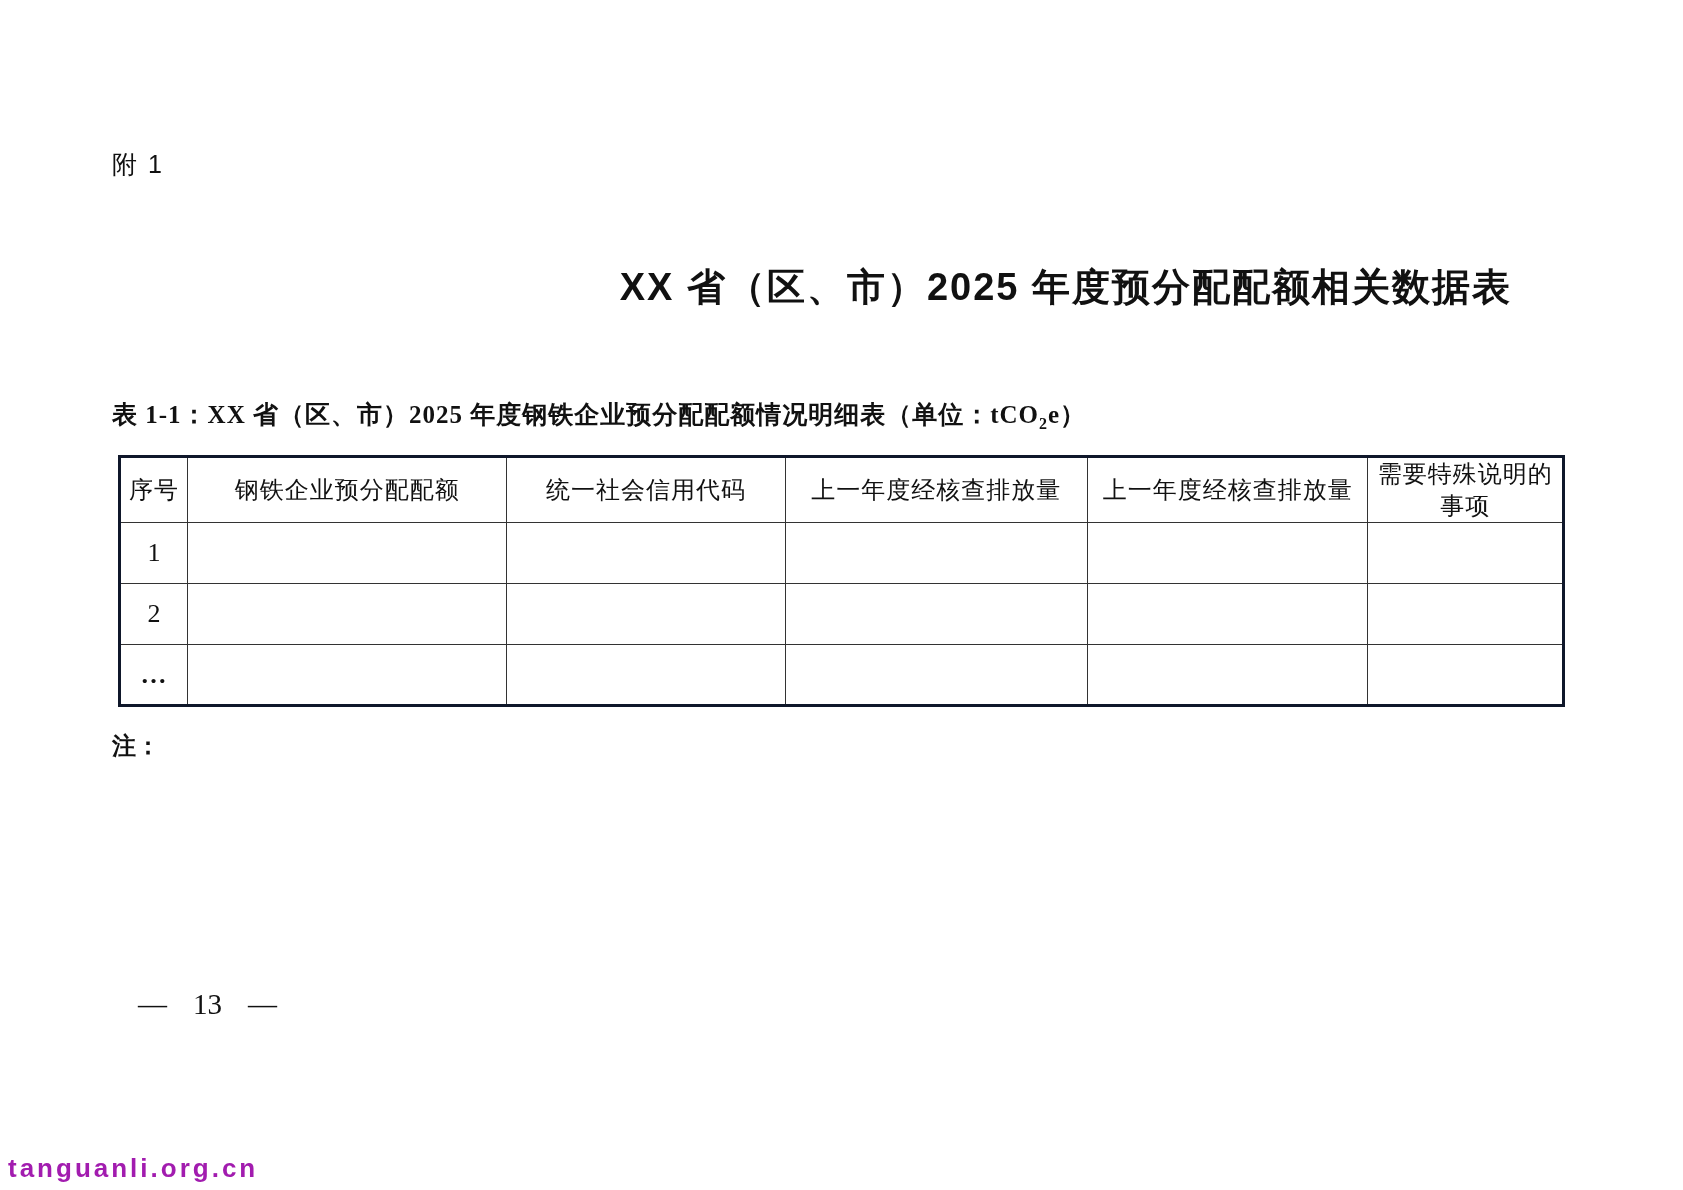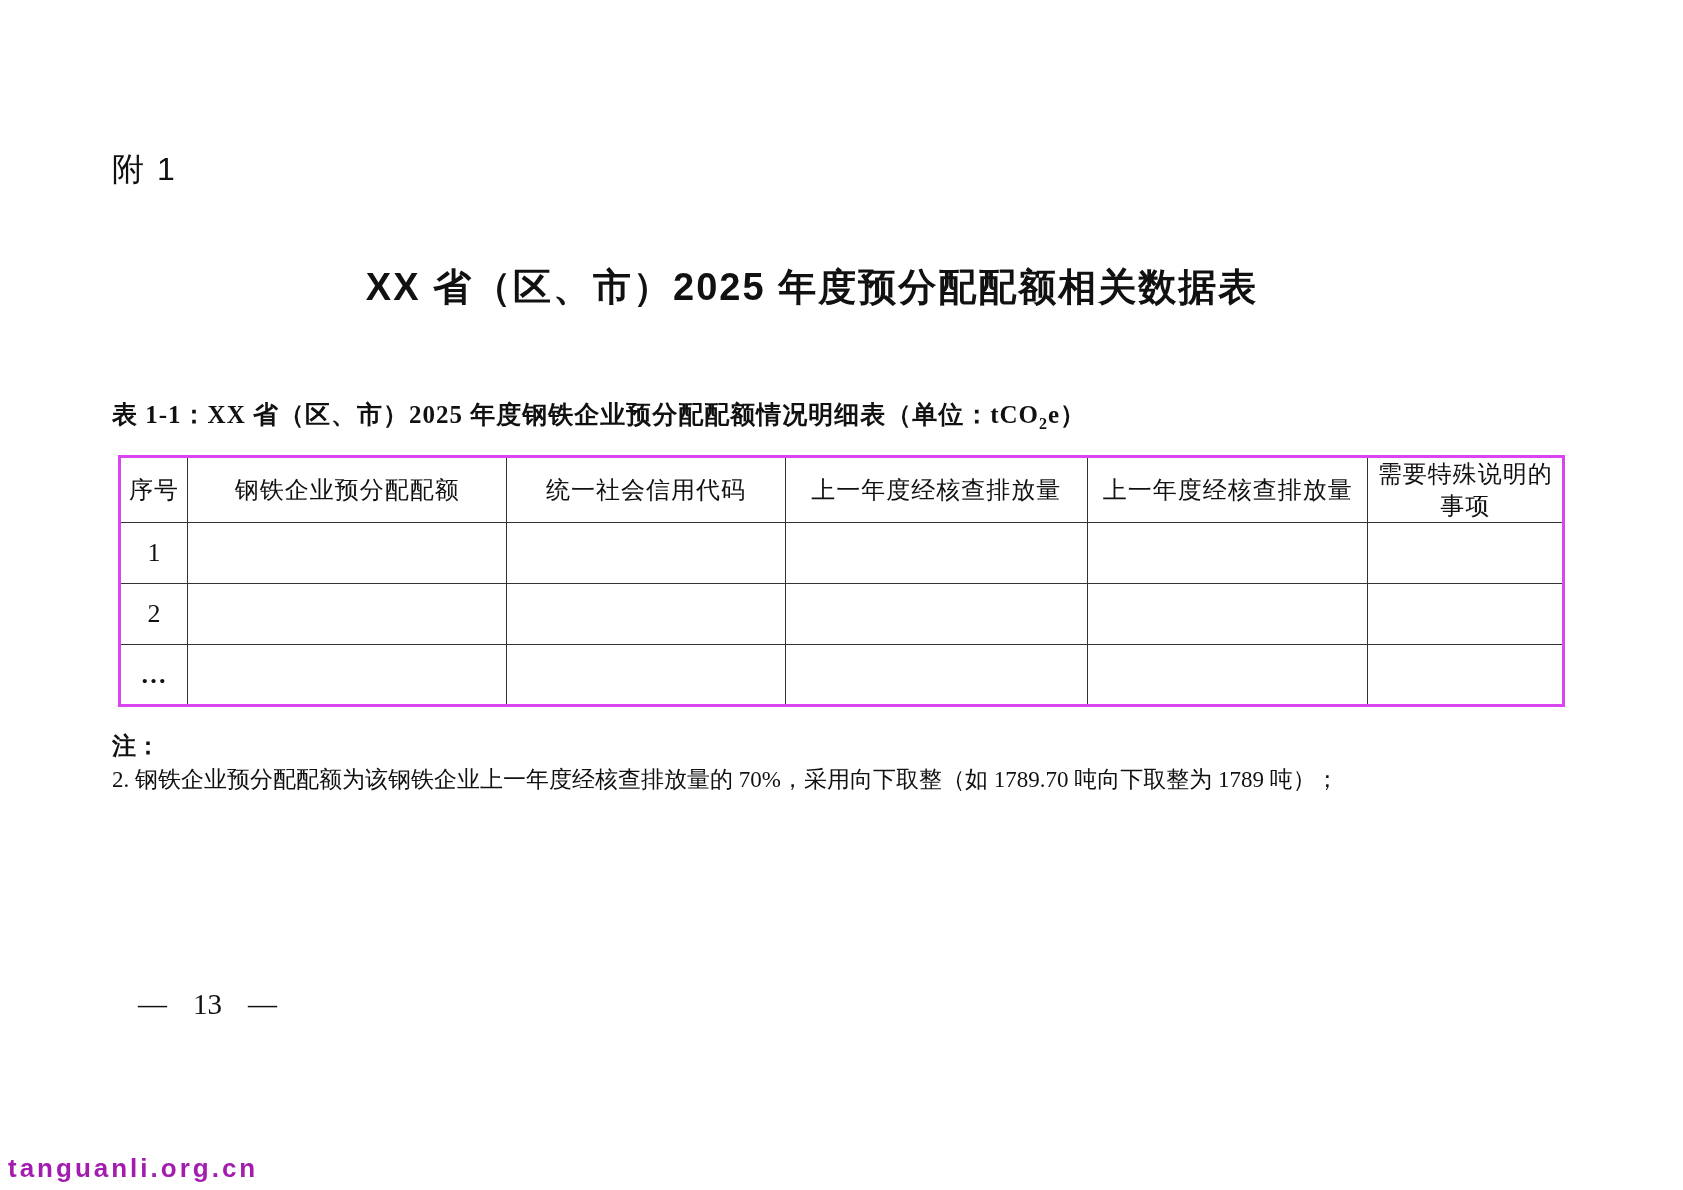--- a/index.html
+++ b/index.html
@@ -7,41 +7,41 @@
   body {
     width: 1683px; height: 1190px;
     position: relative;
     font-family: "Liberation Serif", serif;
     color: #111111;
     overflow: hidden;
   }
   .attachment-label {
     position: absolute; left: 112px; top: 148px;
     font-family: "Liberation Sans", sans-serif;
-    font-size: 32px; letter-spacing: 2px;
+    font-size: 25px; letter-spacing: 2px;
   }
   .page-title {
     position: absolute; left: 112px; top: 262px; width: 1400px;
-    text-align: center;
+    text-align: right;
     font-family: "Liberation Sans", sans-serif;
     font-weight: bold; font-size: 38px; letter-spacing: 2px;
   }
   .table-caption {
     position: absolute; left: 112px; top: 398px; width: 1400px;
     text-align: left;
     font-family: "Liberation Serif", serif;
     font-weight: bold; font-size: 25px; letter-spacing: 1px;
   }
   .table-caption sub { font-size: 16px; }
   .data-table-wrap {
     position: absolute; left: 118px; top: 455px; width: 1447px;
   }
   table.data-table {
     width: 100%; border-collapse: collapse;
-    border: 3px solid #d946ef;
+    border: 3px solid #0f172a;
     table-layout: fixed;
   }
   table.data-table th {
     font-family: "Liberation Sans", sans-serif;
     font-weight: 500; font-size: 24px;
     height: 62px; text-align: center; vertical-align: middle;
     border: 1px solid #333333;
     letter-spacing: 1px;
   }
   table.data-table td {
@@ -123,18 +123,17 @@
         <td></td>
         <td></td>
         <td></td>
       </tr>
     </tbody>
   </table>
 </div>
 
 <div class="notes">
   <div class="notes-label">注：</div>
-  <div>2. 钢铁企业预分配配额为该钢铁企业上一年度经核查排放量的 70%，采用向下取整（如 1789.70 吨向下取整为 1789 吨）；</div>
 </div>
 
 <div class="page-footer"><span class="dash">—</span><span>13</span><span class="dash">—</span></div>
 
 <div class="watermark">tanguanli.org.cn</div>
 
 </body></html>

